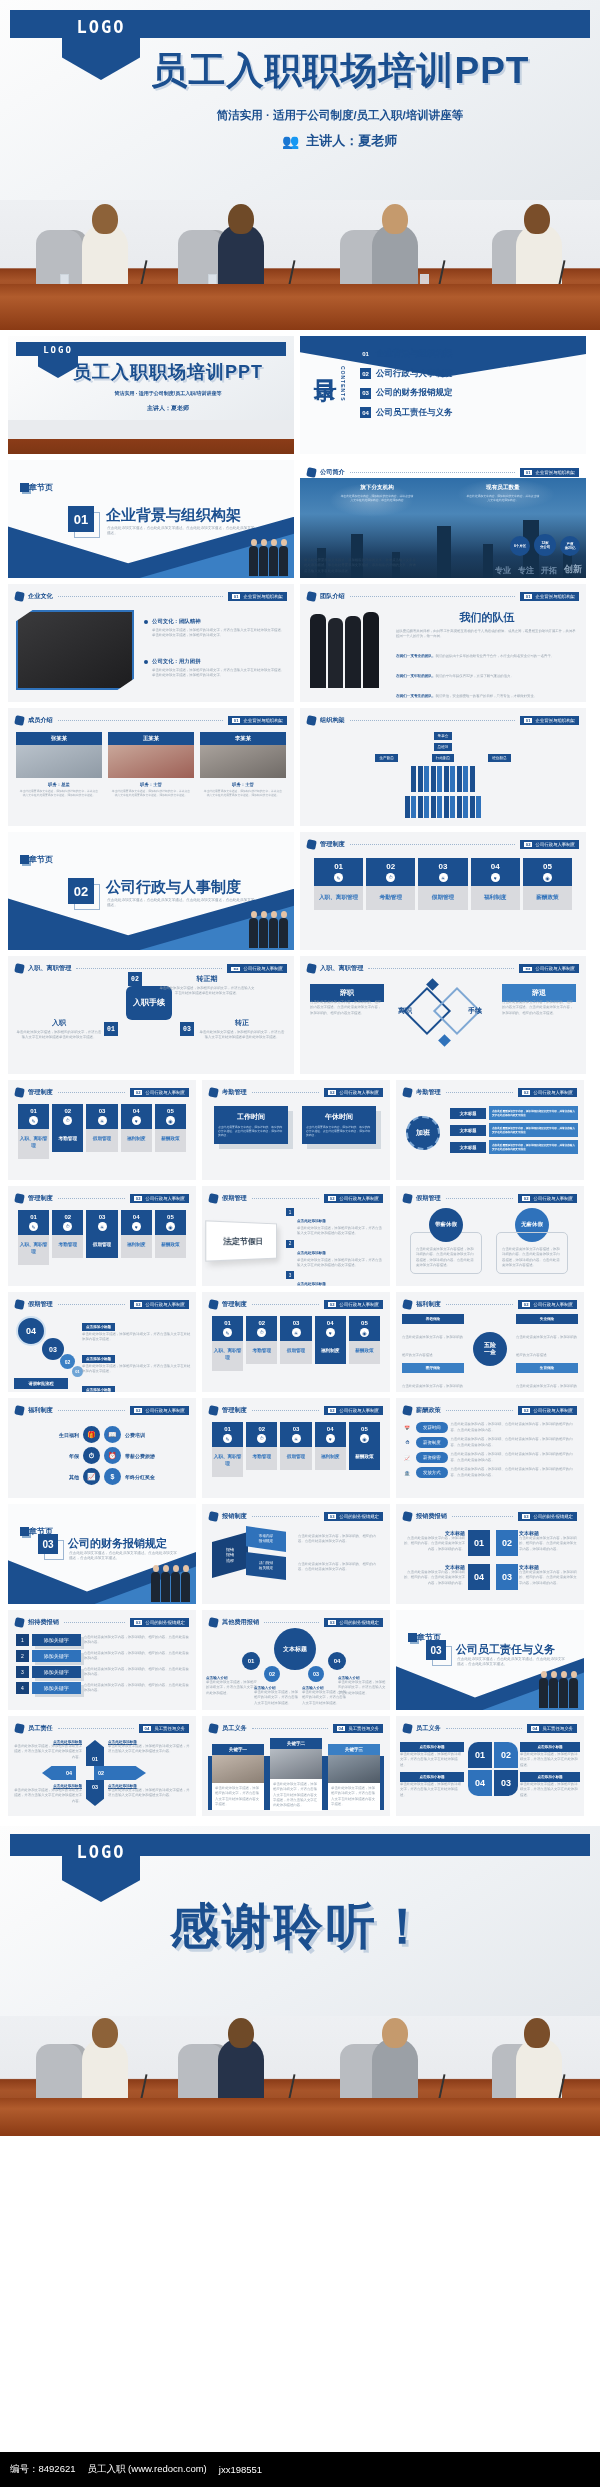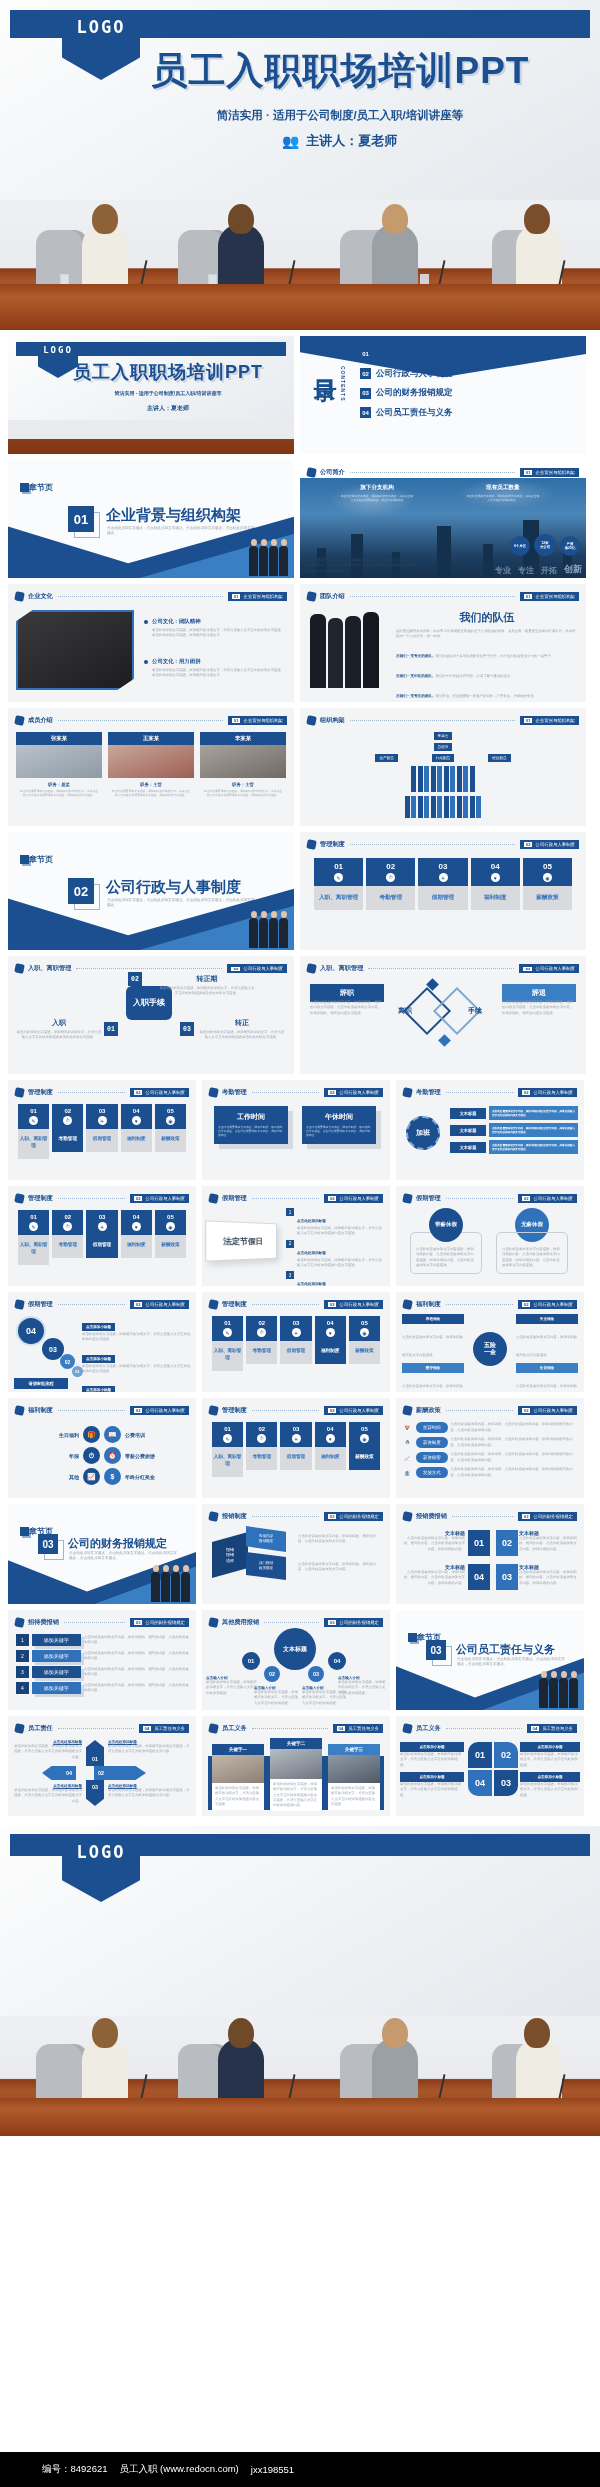--- a/index.html
+++ b/index.html
@@ -121,21 +121,21 @@
   .thanks .topbar { position:absolute; left:10px; top:8px; width:580px; height:22px; background:#1b4f8f; }
   .thanks .logo-tag { position:absolute; left:62px; top:8px; width:78px; height:68px; background:#1b4f8f;
     clip-path:polygon(0 0,100% 0,100% 68%,50% 100%,0 68%); display:flex; justify-content:center; }
   .thanks .logo-tag span { margin-top:8px; color:#fff; font-size:17px; letter-spacing:2px; font-weight:700;
     font-family:"DejaVu Sans Mono","Liberation Mono",monospace; }
   .thanks h2 { position:absolute; left:0; top:68px; width:600px; text-align:center; font-size:49px; font-weight:900;
     color:#1b4f8f; letter-spacing:3px; text-shadow:3px 3px 0 rgba(27,79,143,.2); }
 
   
   .footer { position:absolute; left:0; bottom:0; width:600px; height:35px; background:#000; display:flex; align-items:center; }
-  .footer .f { color:#fff; font-size:9.5px; margin-left:42px; }
+  .footer .f { color:#fff; font-size:9.5px; margin-left:10px; }
   .footer .f + .f { margin-left:12px; }
 </style>
 </head>
 <body>
 
 <div class="page">
 
   <div class="hero">
     <div class="topbar"></div>
     <div class="logo-tag">
@@ -1222,20 +1222,21 @@
         </div>
     </div>
   </div>
 
   <div style="margin-top:10px;">
     <div class="thanks">
       <div class="topbar"></div>
       <div class="logo-tag">
         <span>LOGO</span>
       </div>
+      <h2>感谢聆听！</h2>
     </div>
     <div class="photo-strip" style="height:120px;">
       <div class="chair" style="left:36px;bottom:26px;"></div>
         <div class="chair" style="left:178px;bottom:26px;"></div>
       <div class="chair" style="left:340px;bottom:26px;"></div>
         <div class="chair" style="left:492px;bottom:26px;"></div>
       <div class="person" style="left:82px;bottom:32px;background:#efece4;"></div>
       <div class="head" style="left:92px;bottom:88px;background:#8d6239;"></div>
       <div class="person" style="left:218px;bottom:32px;background:#26334a;"></div>
       <div class="head" style="left:228px;bottom:88px;background:#6f4a28;"></div>

